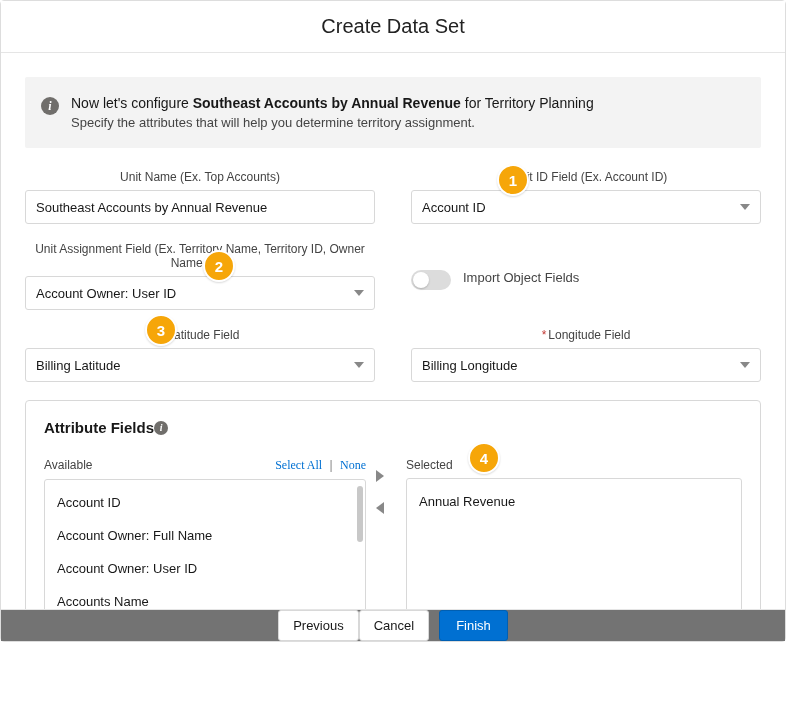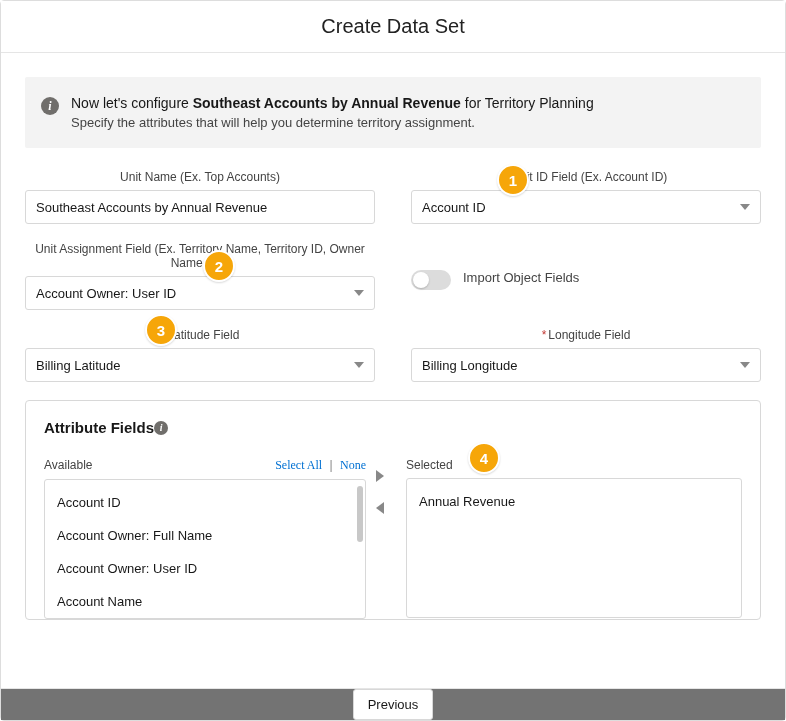--- a/index.html
+++ b/index.html
@@ -7,21 +7,21 @@
   font-family: -apple-system, BlinkMacSystemFont, "Segoe UI", Arial, sans-serif;
   width: 786px;
   height: 721px;
   background: #fff;
   color: #181818;
   position: relative;
   overflow: hidden;
 }
 .modal {
   width: 786px;
-  height: 721px;
+  height: 642px;
   border: 1px solid #ddd;
   border-radius: 4px;
   display: flex;
   flex-direction: column;
 }
 .modal-header {
   padding: 14px 0;
   text-align: center;
   border-bottom: 1px solid #e5e5e5;
   background: #fff;
@@ -236,21 +236,21 @@
             <span class="dl-actions">
               <a>Select All</a>
               <span class="sep">|</span>
               <a>None</a>
             </span>
           </div>
           <div class="list-box avail-wrap">
             <div class="list-item">Account ID</div>
             <div class="list-item">Account Owner: Full Name</div>
             <div class="list-item">Account Owner: User ID</div>
-            <div class="list-item">Account Name</div>
+            <div class="list-item">Accounts Name</div>
             <div class="scrollbar-thumb"></div>
           </div>
         </div>
 
         <div class="dl-buttons">
           <div class="tri-right"></div>
           <div class="tri-left"></div>
         </div>
 
         <div class="dl-col">
@@ -263,15 +263,19 @@
         </div>
 
         <div class="callout" style="top:-8px; left:424px;">4</div>
       </div>
     </div>
 
   </div>
 
   <div class="modal-footer">
     <button class="btn-outline btn-outline-dark">Previous</button>
+    <div class="footer-right">
+      <button class="btn-outline btn-outline-dark">Cancel</button>
+      <button class="btn-primary">Finish</button>
+    </div>
   </div>
 
 </div>
 
 </body></html>

